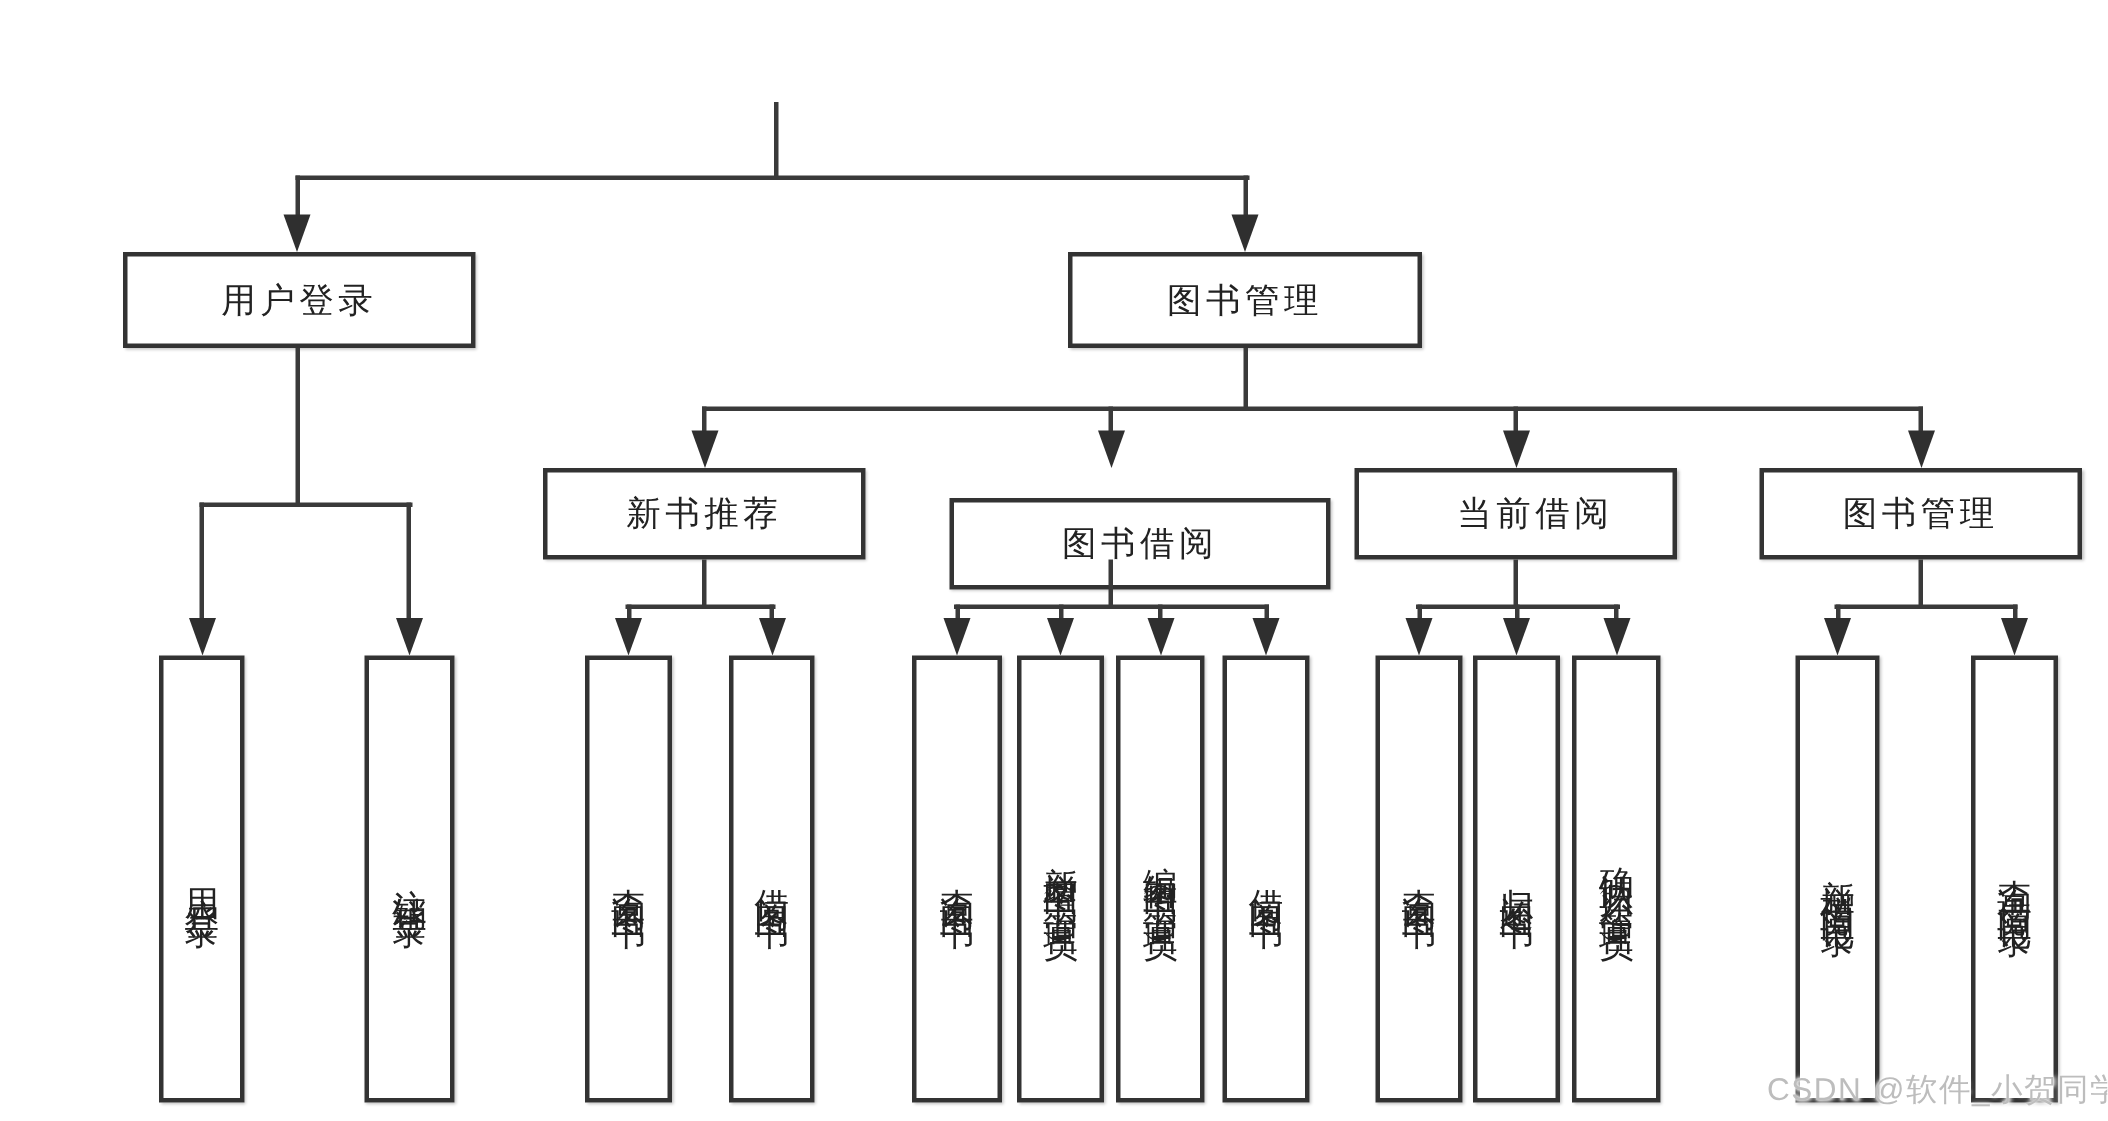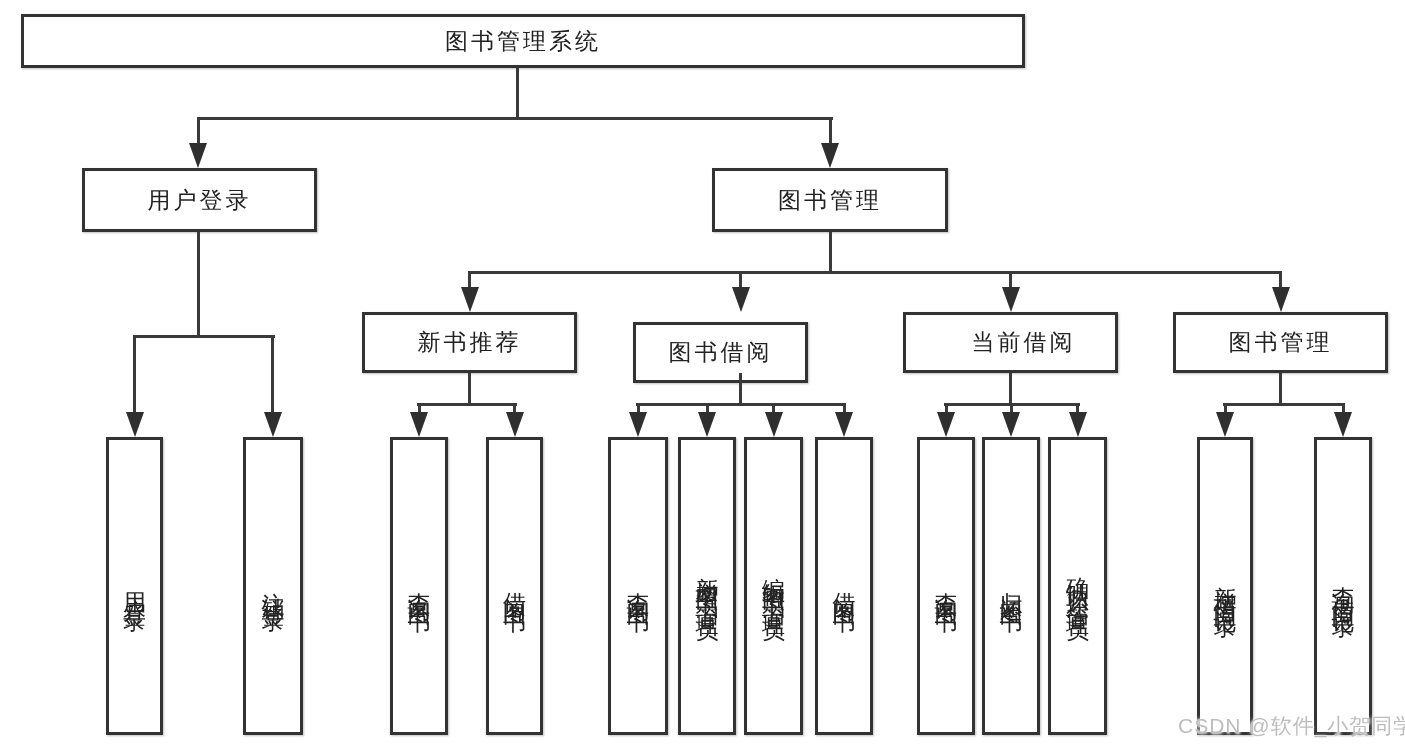--- a/index.html
+++ b/index.html
@@ -18,23 +18,20 @@
        border-right:9px solid transparent;border-top:25px solid #2f2f2f;}
   .watermark{position:absolute;left:1178px;top:712px;font-size:21px;color:#bdbdbd;
              letter-spacing:1px;z-index:5;white-space:nowrap;
              text-shadow:0 0 2px #ffffff,0 0 4px #ffffff,1px 1px 3px #ffffff;}
 </style>
 </head>
 <body>
 
 <div class="stage">
 
-  <div class="hbox" style="left:21px;top:14px;width:1004px;height:54px;">
-    <span>图书管理系统</span>
-  </div>
 
   <div class="line" style="left:516px;top:68px;width:3px;height:52px;"></div>
   <div class="line" style="left:197px;top:117px;width:636px;height:3px;"></div>
   <div class="line" style="left:197px;top:117px;width:3px;height:28px;"></div>
   <div class="arr" style="left:189px;top:143px;"></div>
   <div class="line" style="left:829px;top:117px;width:3px;height:28px;"></div>
   <div class="arr" style="left:821px;top:143px;"></div>
 
   <div class="hbox" style="left:82px;top:168px;width:235px;height:64px;">
     <span>用户登录</span>
@@ -57,21 +54,21 @@
   <div class="line" style="left:739px;top:271px;width:3px;height:18px;"></div>
   <div class="arr" style="left:732px;top:287px;"></div>
   <div class="line" style="left:1009px;top:271px;width:3px;height:18px;"></div>
   <div class="arr" style="left:1002px;top:287px;"></div>
   <div class="line" style="left:1279px;top:271px;width:3px;height:18px;"></div>
   <div class="arr" style="left:1272px;top:287px;"></div>
 
   <div class="hbox" style="left:362px;top:312px;width:215px;height:61px;">
     <span>新书推荐</span>
   </div>
-  <div class="hbox" style="left:633px;top:322px;width:175px;height:61px;">
+  <div class="hbox" style="left:633px;top:332px;width:254px;height:61px;">
     <span>图书借阅</span>
   </div>
   <div class="hbox" style="left:903px;top:312px;width:215px;height:61px;padding-left:26px;">
     <span>当前借阅</span>
   </div>
   <div class="hbox" style="left:1173px;top:312px;width:215px;height:61px;">
     <span>图书管理</span>
   </div>
 
   <div class="line" style="left:468px;top:373px;width:3px;height:33px;"></div>

